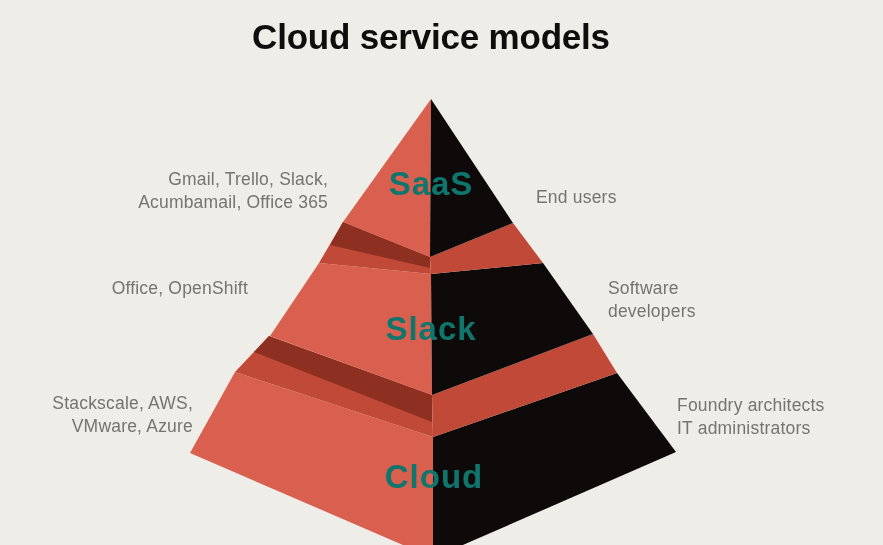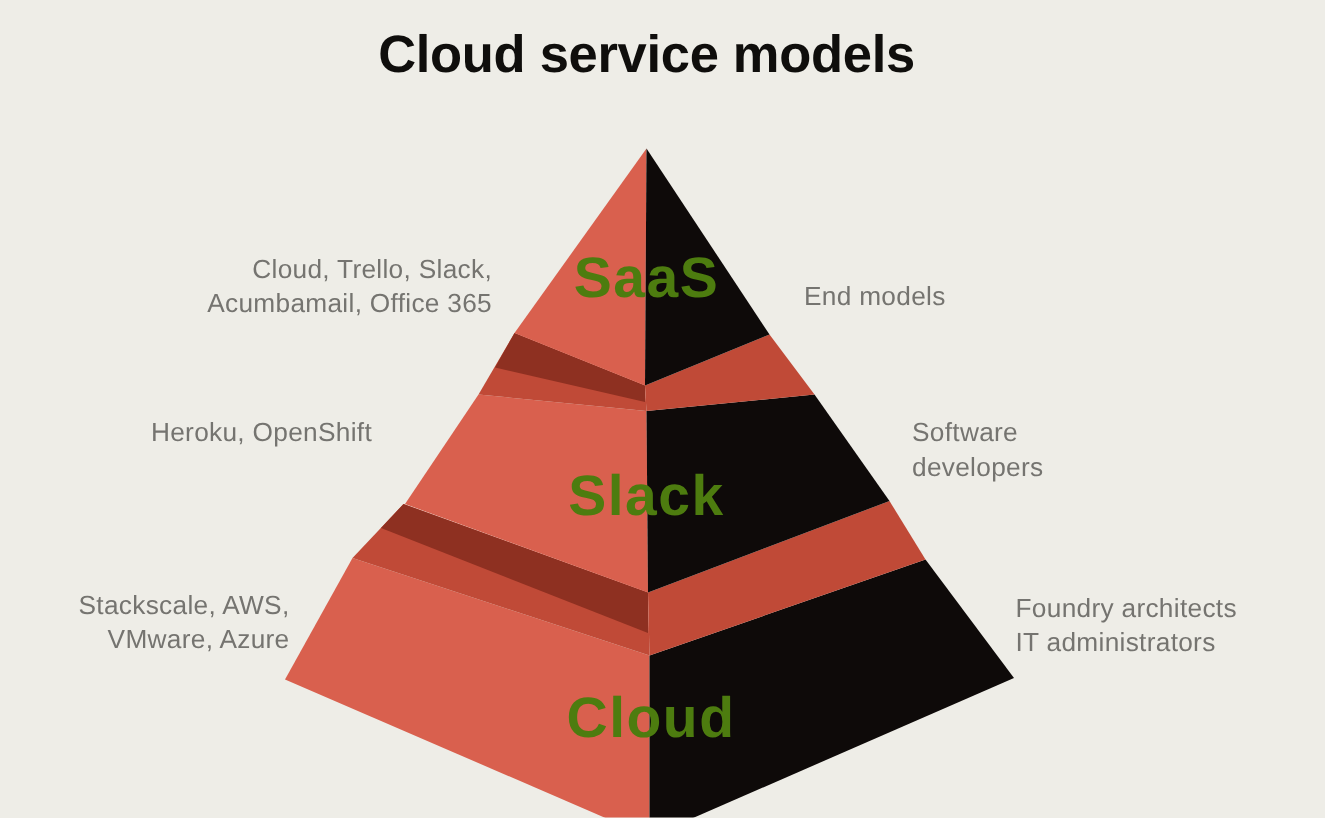--- a/index.html
+++ b/index.html
@@ -14,21 +14,21 @@
 
   .title {
     position:absolute; top:17px; left:0; width:862px;
     text-align:center;
     font-size:35px; font-weight:bold; letter-spacing:-0.2px;
     color:#0f0e0c;
   }
 
   .tier-label {
     position:absolute; left:431px; transform:translateX(-50%);
-    color:#4d7c0f; font-weight:bold; font-size:38px; line-height:1;
+    color:#0f766e; font-weight:bold; font-size:33px; line-height:1;
     letter-spacing:1px; white-space:nowrap;
   }
   .tier-label.saas { top:167px; }
   .tier-label.paas { top:312px; }
   .tier-label.iaas { top:460px; left:434px; }
 
   .side-label {
     position:absolute;
     color:#757470; font-size:17.5px; line-height:23px; letter-spacing:0.2px;
     white-space:nowrap;
@@ -66,33 +66,33 @@
     <polygon points="431,99 430,257 513,223" fill="#0e0a09"></polygon>
   </svg>
 
   <div class="title">Cloud service models</div>
 
   <div class="tier-label saas">SaaS</div>
   <div class="tier-label paas">Slack</div>
   <div class="tier-label iaas">Cloud</div>
 
   <div class="side-label left-col examples-saas">
-    <div>Cloud, Trello, Slack,</div>
+    <div>Gmail, Trello, Slack,</div>
     <div>Acumbamail, Office 365</div>
   </div>
   <div class="side-label left-col examples-paas">
-    <div>Heroku, OpenShift</div>
+    <div>Office, OpenShift</div>
   </div>
   <div class="side-label left-col examples-iaas">
     <div>Stackscale, AWS,</div>
     <div>VMware, Azure</div>
   </div>
 
   <div class="side-label right-col users-saas">
-    <div>End models</div>
+    <div>End users</div>
   </div>
   <div class="side-label right-col users-paas">
     <div>Software</div>
     <div>developers</div>
   </div>
   <div class="side-label right-col users-iaas">
     <div>Foundry architects</div>
     <div>IT administrators</div>
   </div>
 

